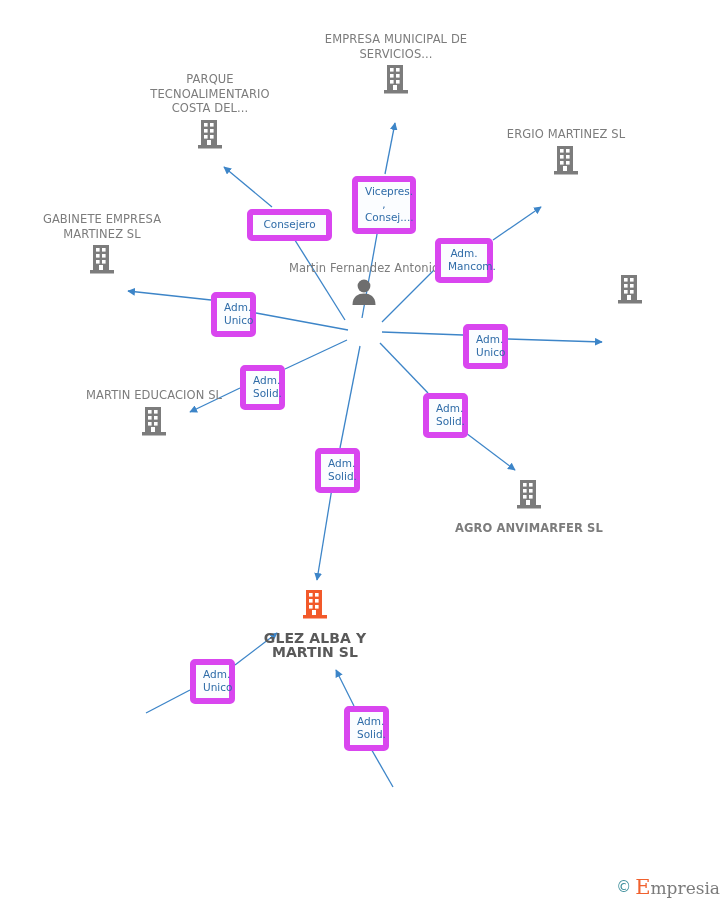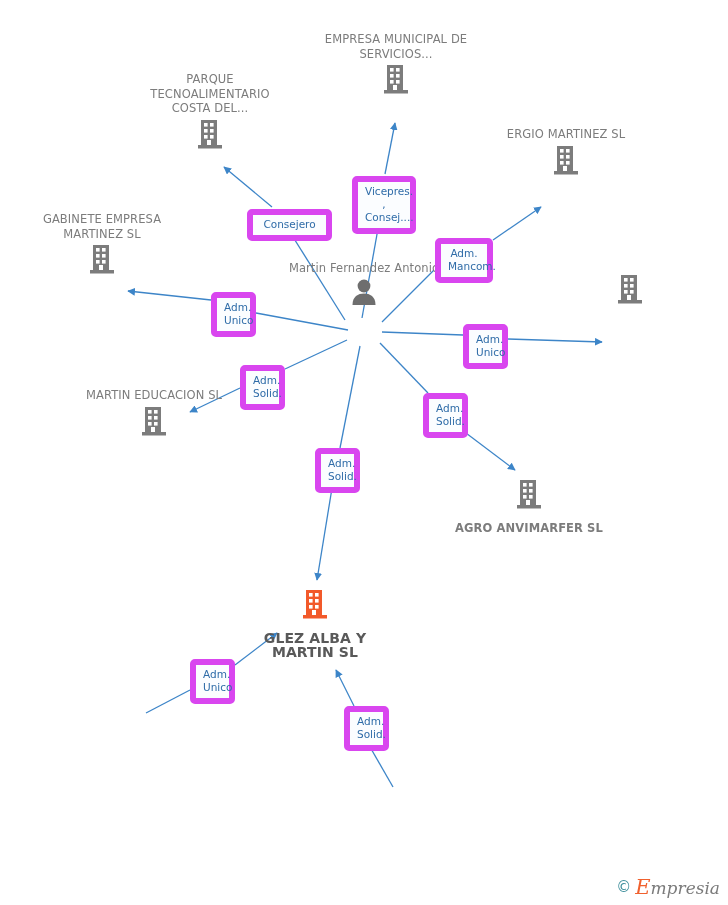--- a/index.html
+++ b/index.html
@@ -72,21 +72,20 @@
     gap: 4px;
     font-size: 17px;
     user-select: none;
   }
   .watermark .copy {
     color: #3f8f9c;
     font-size: 15px;
   }
   .watermark .brand {
     font-family: "DejaVu Serif", serif;
-    font-style: italic;
     color: #7b7b7b;
     font-size: 17px;
   }
   .watermark .brand .e {
     color: #f0612e;
     font-size: 21px;
   }
 </style>
 </head>
 <body>

